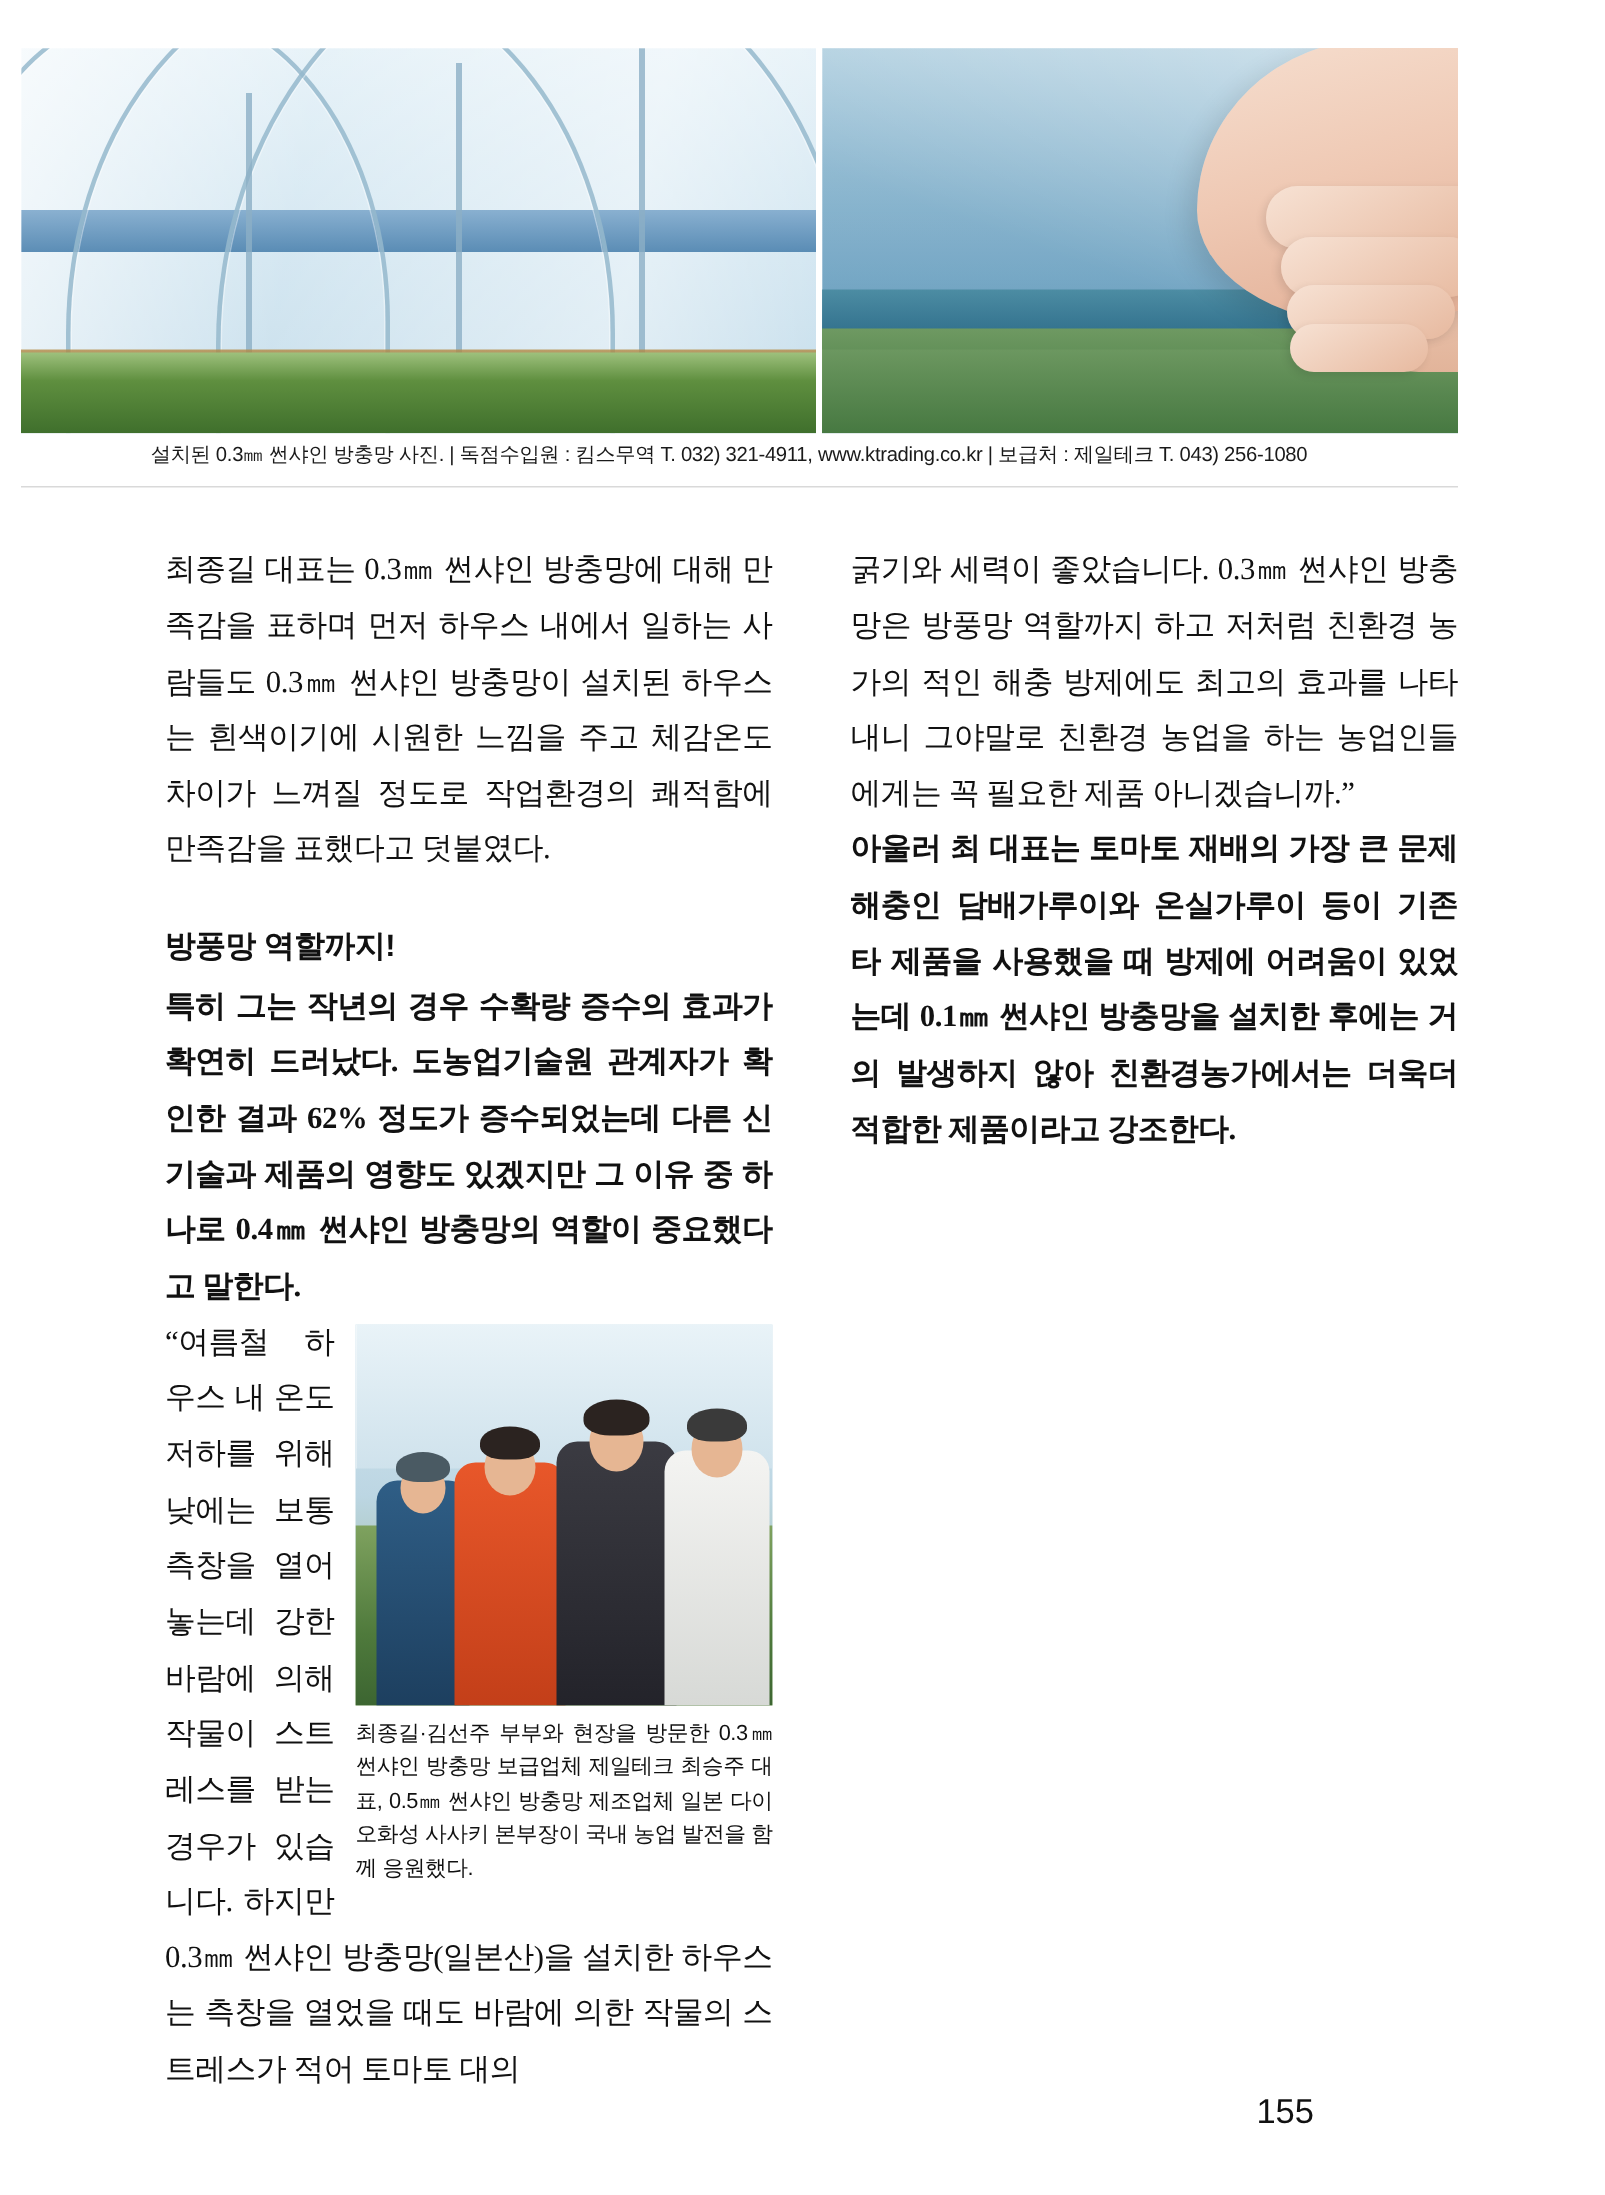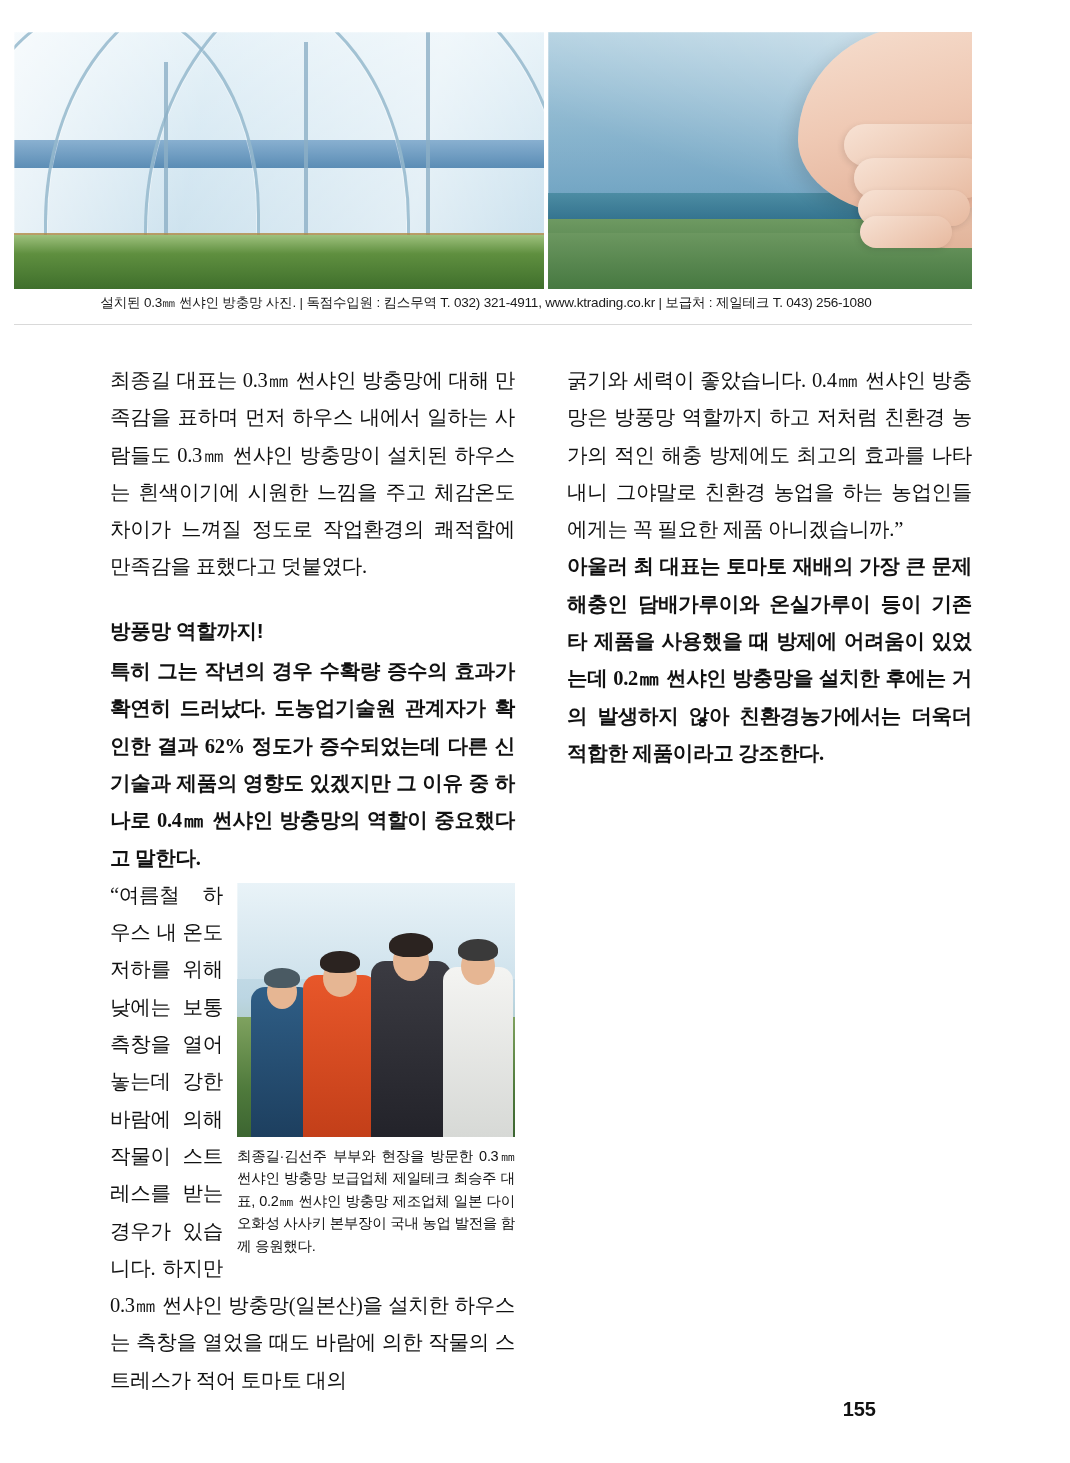--- a/index.html
+++ b/index.html
@@ -259,22 +259,22 @@
     font-size: 13px;
     line-height: 1;
     vertical-align: 3px;
     letter-spacing: -0.5px;
   }
   .page-number {
     position: absolute;
     right: 96px;
     bottom: 74px;
     font-family: "Liberation Sans", sans-serif;
-    font-weight: bold;
-    font-size: 20px;
+    font-weight: normal;
+    font-size: 23px;
     color: #111;
   }
 </style>
 </head>
 <body>
 
 <div class="page">
 
   <div class="photo-strip">
 
@@ -332,26 +332,26 @@
           <div class="ip-hair" style="left:83px; top:68px; width:40px; height:22px;"></div>
 
           <div class="ip-person" style="left:134px; width:80px; height:176px; background:linear-gradient(180deg,#3b3b42,#23232a);"></div>
           <div class="ip-head" style="left:156px; top:58px; width:36px; height:40px;"></div>
           <div class="ip-hair" style="left:152px; top:50px; width:44px; height:24px;"></div>
 
           <div class="ip-person" style="left:206px; width:70px; height:170px; background:linear-gradient(180deg,#f4f4f2,#d7d9d6);"></div>
           <div class="ip-head" style="left:224px; top:64px; width:34px; height:38px;"></div>
           <div class="ip-hair" style="left:221px; top:56px; width:40px; height:22px; background:#3a3a3a;"></div>
         </div>
-        <div class="inline-caption">최종길·김선주 부부와 현장을 방문한 0.3㎜ 썬샤인 방충망 보급업체 제일테크 최승주 대표, 0.2㎜ 썬샤인 방충망 제조업체 일본 다이오화성 사사키 본부장이 국내 농업 발전을 함께 응원했다.</div>
+        <div class="inline-caption">최종길·김선주 부부와 현장을 방문한 0.3㎜ 썬샤인 방충망 보급업체 제일테크 최승주 대표, 0.5㎜ 썬샤인 방충망 제조업체 일본 다이오화성 사사키 본부장이 국내 농업 발전을 함께 응원했다.</div>
       </div>
 
       <p>“여름철 하우스 내 온도 저하를 위해 낮에는 보통 측창을 열어 놓는데 강한 바람에 의해 작물이 스트레스를 받는 경우가 있습니다. 하지만 0.3㎜ 썬샤인 방충망(일본산)을 설치한 하우스는 측창을 열었을 때도 바람에 의한 작물의 스트레스가 적어 토마토 대의</p>
     </div>
 
     <div class="col">
-      <p>굵기와 세력이 좋았습니다. 0.4㎜ 썬샤인 방충망은 방풍망 역할까지 하고 저처럼 친환경 농가의 적인 해충 방제에도 최고의 효과를 나타내니 그야말로 친환경 농업을 하는 농업인들에게는 꼭 필요한 제품 아니겠습니까.”</p>
-      <p>아울러 최 대표는 토마토 재배의 가장 큰 문제해충인 담배가루이와 온실가루이 등이 기존 타 제품을 사용했을 때 방제에 어려움이 있었는데 0.2㎜ 썬샤인 방충망을 설치한 후에는 거의 발생하지 않아 친환경농가에서는 더욱더 적합한 제품이라고 강조한다.</p>
+      <p>굵기와 세력이 좋았습니다. 0.3㎜ 썬샤인 방충망은 방풍망 역할까지 하고 저처럼 친환경 농가의 적인 해충 방제에도 최고의 효과를 나타내니 그야말로 친환경 농업을 하는 농업인들에게는 꼭 필요한 제품 아니겠습니까.”</p>
+      <p>아울러 최 대표는 토마토 재배의 가장 큰 문제해충인 담배가루이와 온실가루이 등이 기존 타 제품을 사용했을 때 방제에 어려움이 있었는데 0.1㎜ 썬샤인 방충망을 설치한 후에는 거의 발생하지 않아 친환경농가에서는 더욱더 적합한 제품이라고 강조한다.</p>
     </div>
   </div>
 
   <div class="page-number">155</div>
 </div>
 
 </body></html>

